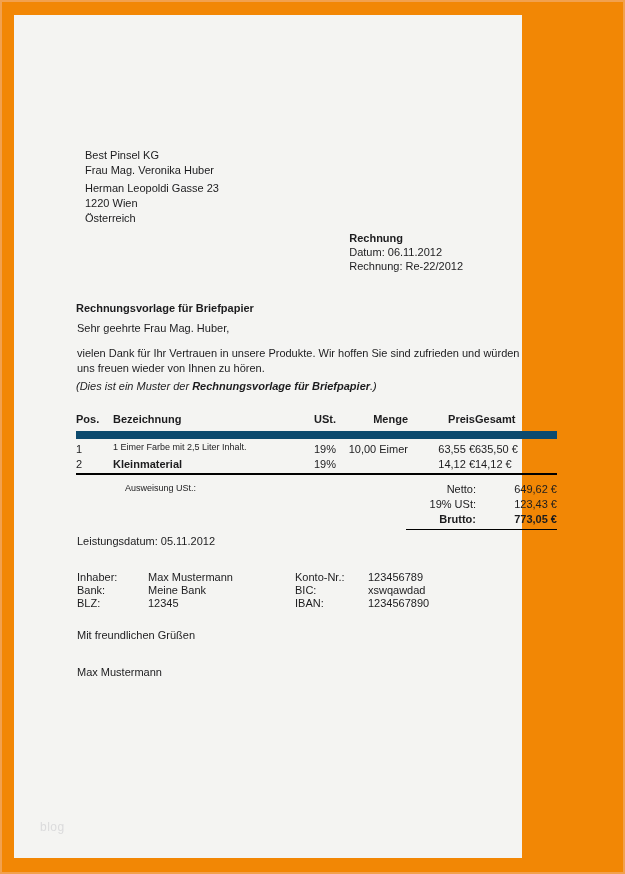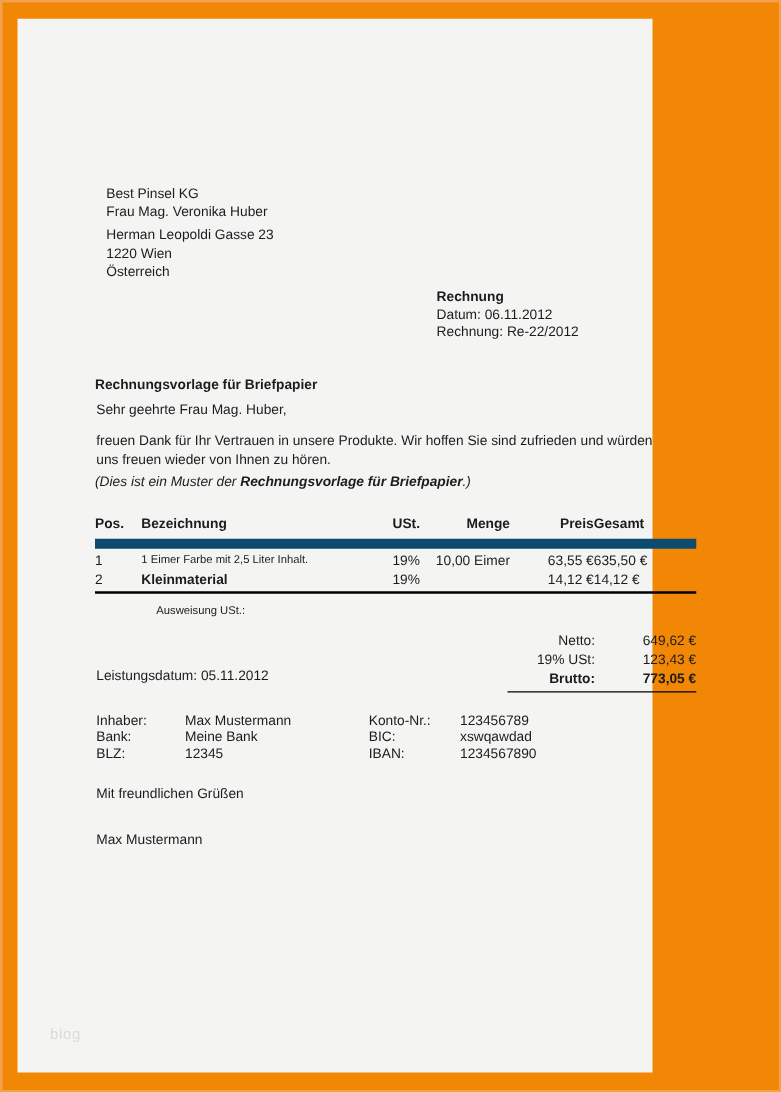--- a/index.html
+++ b/index.html
@@ -43,21 +43,21 @@
   .c-price { width: 67px;  text-align: right; }
   .c-total { width: 82px;  }
   .row-body  { padding-top: 3px; line-height: 14px; }
   .item-desc { font-weight: 400; font-size: 9px; line-height: 11px; white-space: nowrap; }
   .row-last  { margin-top: 1px; line-height: 14px; padding-bottom: 2px; }
 
   
   .vat-note { left: 111px; top: 468px; font-size: 9px; line-height: 11px; }
 
   
-  .totals { left: 392px; top: 467px; width: 151px; padding-bottom: 2px; border-bottom: 1px solid #000; margin-top: 24px; }
+  .totals { left: 392px; top: 467px; width: 151px; padding-bottom: 2px; border-bottom: 1px solid #000; }
   .totrow { display: flex; line-height: 15px; }
   .totrow .lab { width: 70px; text-align: right; }
   .totrow .val { width: 81px; text-align: right; }
 
   
   .terms { left: 63px; top: 517px; line-height: 18px; }
 
   
   .bank {
     left: 63px; top: 556px; display: grid;
@@ -90,21 +90,21 @@
 
       <div class="abs meta">
         <div class="b">Rechnung</div>
         <div>Datum: 06.11.2012</div>
         <div>Rechnung: Re-22/2012</div>
       </div>
 
       <div class="abs txt b subject">Rechnungsvorlage für Briefpapier</div>
       <div class="abs txt salutation">Sehr geehrte Frau Mag. Huber,</div>
       <div class="abs txt paragraph">
-        <div>freuen Dank für Ihr Vertrauen in unsere Produkte. Wir hoffen Sie sind zufrieden und würden</div>
+        <div>vielen Dank für Ihr Vertrauen in unsere Produkte. Wir hoffen Sie sind zufrieden und würden</div>
         <div>uns freuen wieder von Ihnen zu hören.</div>
       </div>
       <div class="abs txt i note"><span>(Dies ist ein Muster der </span><span class="b">Rechnungsvorlage für Briefpapier</span><span>.)</span></div>
 
       <div class="abs items">
         <div class="trow thead">
           <div class="c-pos">Pos.</div>
           <div class="c-name">Bezeichnung</div>
           <div class="c-vat">USt.</div>
           <div class="c-qty">Menge</div>

